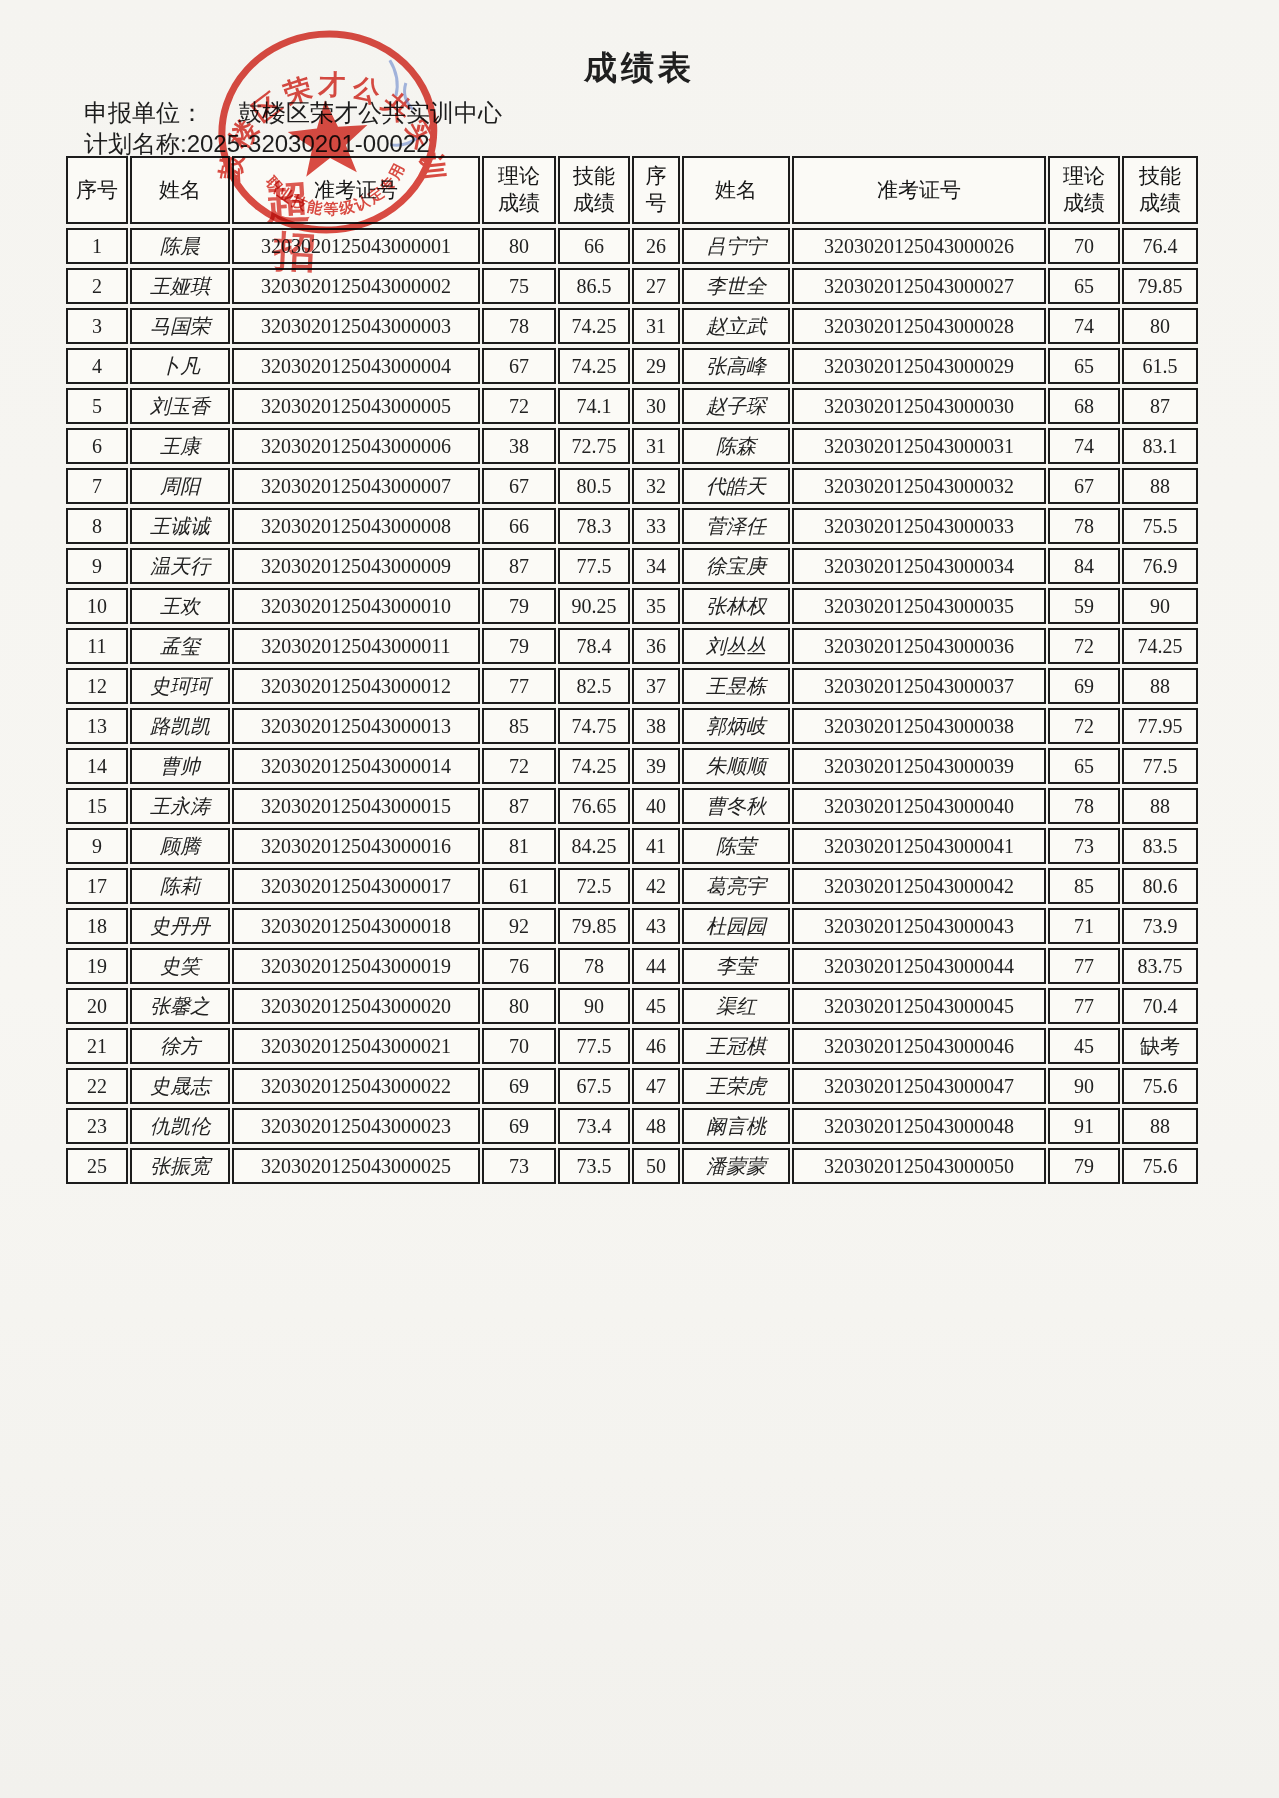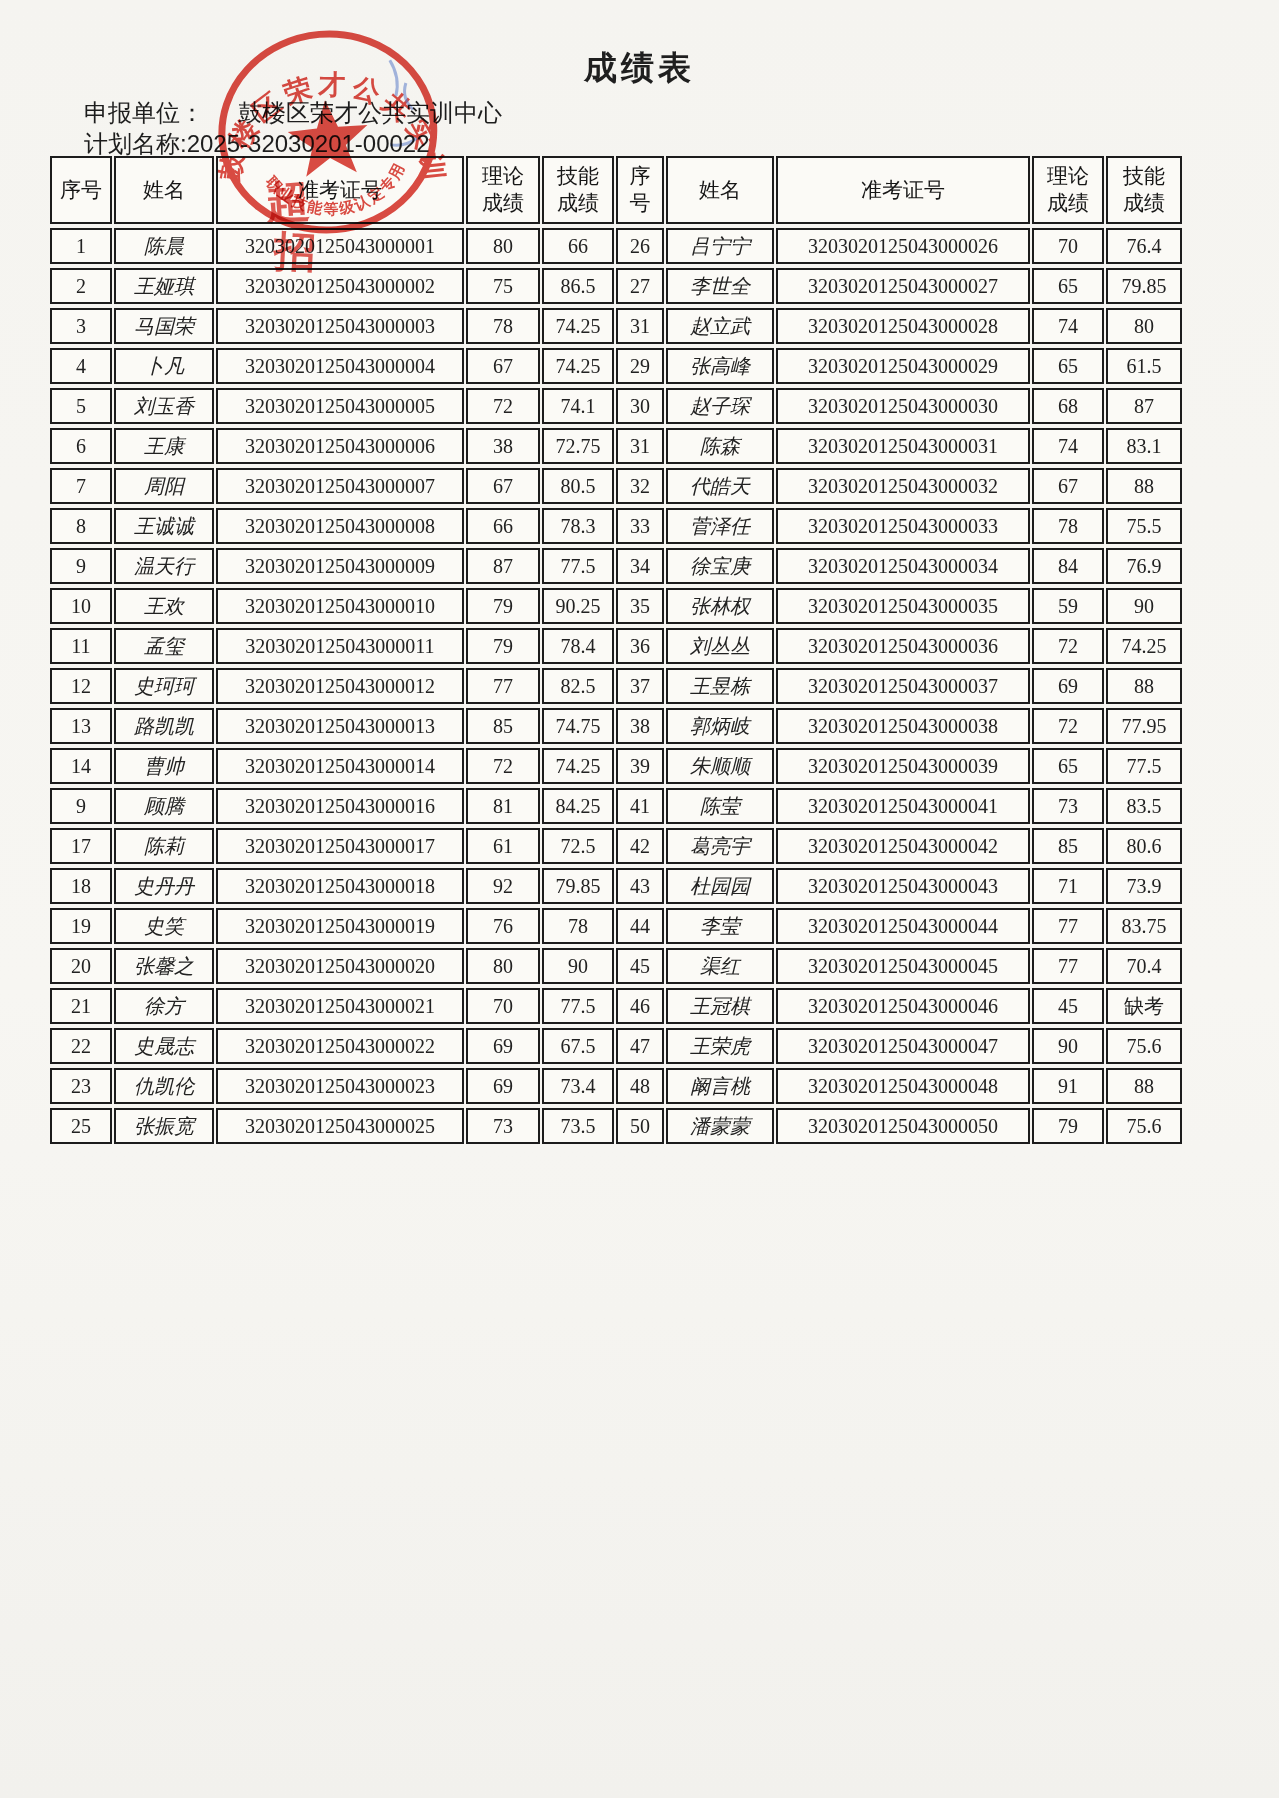--- a/index.html
+++ b/index.html
@@ -22,21 +22,21 @@
   }
   .info{
     position:absolute;left:84px;top:97px;
     font-family:"Liberation Sans","DejaVu Sans",sans-serif;
     font-size:24px;line-height:31px;color:#1d1d1d;
   }
   .info .row{white-space:nowrap;}
   .info .gap{display:inline-block;width:34px;}
 
   table.score{
-    position:absolute;left:48px;top:152px;
+    position:absolute;left:64px;top:152px;
     border-collapse:separate;border-spacing:2px 4px;
     table-layout:fixed;
   }
   table.score th,table.score td{
     border:2px solid #1c1c1c;
     background:#fbfaf6;
     text-align:center;vertical-align:middle;
     padding:0 2px;
     overflow:hidden;
   }
@@ -275,20 +275,32 @@
           <td class="c-ticket">3203020125043000014</td>
           <td class="c-score">72</td>
           <td class="c-score">74.25</td>
           <td class="c-seq">39</td>
           <td class="c-name">朱顺顺</td>
           <td class="c-ticket">3203020125043000039</td>
           <td class="c-score">65</td>
           <td class="c-score">77.5</td>
         </tr>
         <tr>
+          <td class="c-seq">15</td>
+          <td class="c-name">王永涛</td>
+          <td class="c-ticket">3203020125043000015</td>
+          <td class="c-score">87</td>
+          <td class="c-score">76.65</td>
+          <td class="c-seq">40</td>
+          <td class="c-name">曹冬秋</td>
+          <td class="c-ticket">3203020125043000040</td>
+          <td class="c-score">78</td>
+          <td class="c-score">88</td>
+        </tr>
+        <tr>
           <td class="c-seq">9</td>
           <td class="c-name">顾腾</td>
           <td class="c-ticket">3203020125043000016</td>
           <td class="c-score">81</td>
           <td class="c-score">84.25</td>
           <td class="c-seq">41</td>
           <td class="c-name">陈莹</td>
           <td class="c-ticket">3203020125043000041</td>
           <td class="c-score">73</td>
           <td class="c-score">83.5</td>

